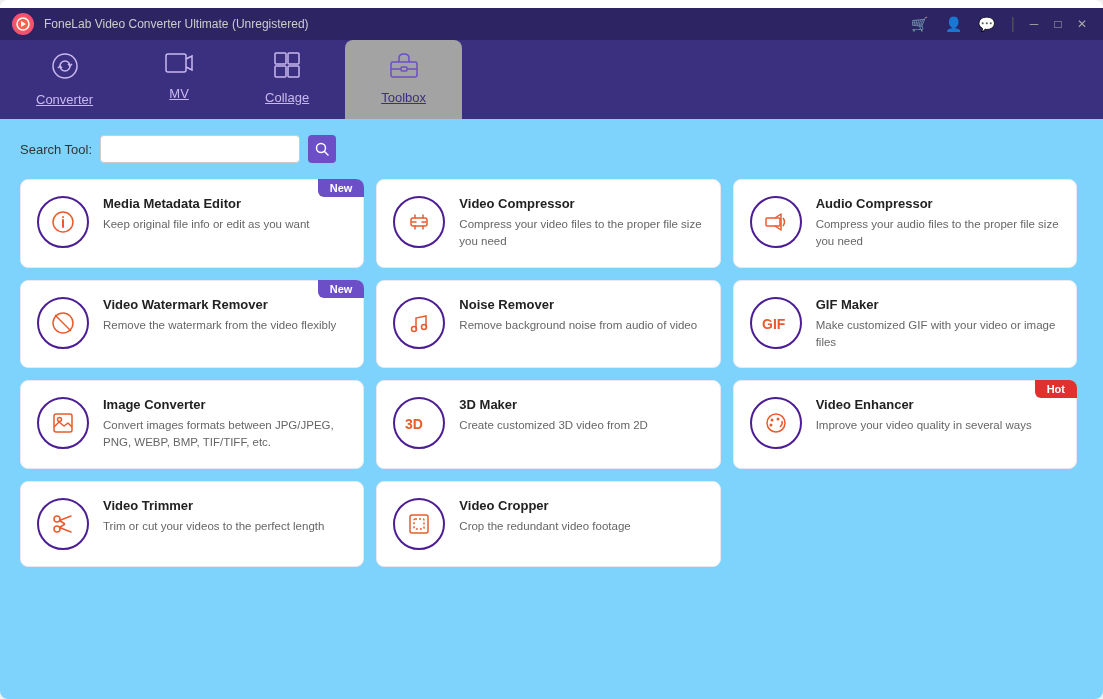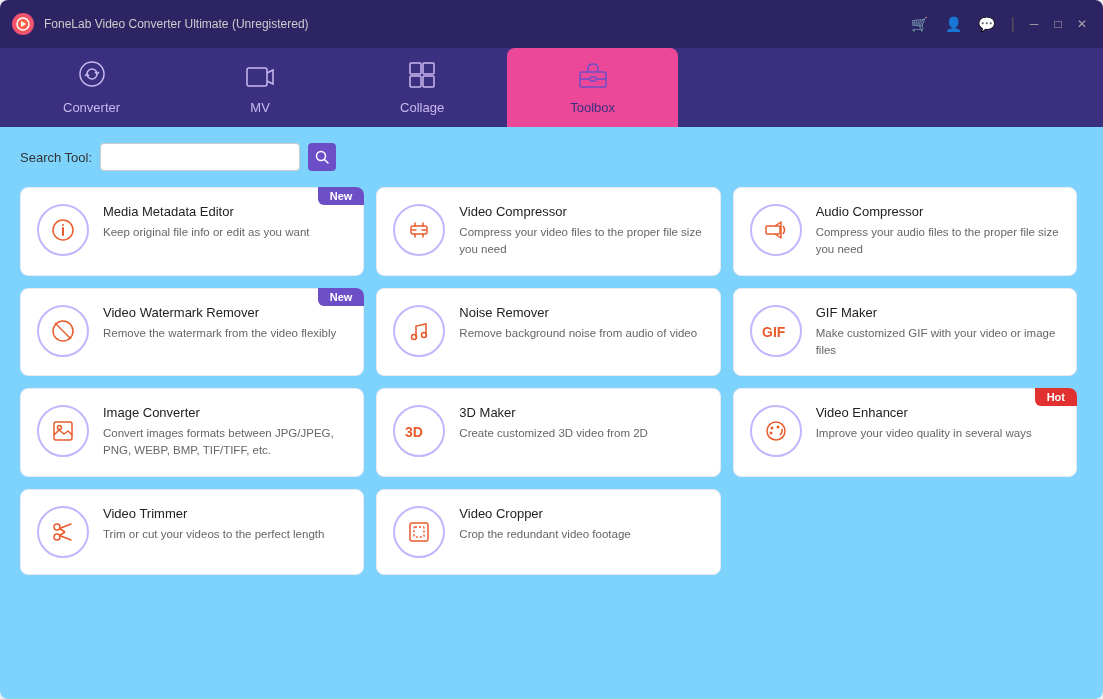--- a/index.html
+++ b/index.html
@@ -11,26 +11,27 @@
       background: #fff;
       border-radius: 8px;
       overflow: hidden;
       display: flex;
       flex-direction: column;
     }
 
     
     .title-bar {
       background: #2d2463;
-      height: 48px;
+      height: 32px;
       display: flex;
       align-items: center;
       padding: 8px 12px;
       color: white;
       flex-shrink: 0;
+      margin-top: 8px;
     }
     .title-bar-logo {
       width: 22px;
       height: 22px;
       background: radial-gradient(circle, #ff6b35, #e84393);
       border-radius: 50%;
       margin-right: 10px;
       display: flex;
       align-items: center;
       justify-content: center;
@@ -70,30 +71,31 @@
     
     .nav-tabs {
       background: #3b2f7f;
       display: flex;
       flex-shrink: 0;
     }
     .nav-tab {
       display: flex;
       flex-direction: column;
       align-items: center;
-      justify-content: flex-end;
-      padding: 12px 63px;
+      justify-content: flex-start;
+      padding: 12px 36px;
       color: #c9b8f0;
       cursor: pointer;
       font-size: 13px;
       gap: 6px;
       position: relative;
+      text-decoration: underline;
     }
     .nav-tab.active {
-      background: #ec4899;
+      background: #a3a3a3;
       color: #3b2f7f;
       border-radius: 8px 8px 0 0;
     }
     .nav-tab .tab-icon {
       font-size: 22px;
     }
     .nav-tab.active .tab-icon { color: #6c4fc7; }
 
     
     .main-content {
@@ -168,36 +170,36 @@
       gap: 14px;
       cursor: pointer;
       position: relative;
       border: 1px solid #e8e8f0;
       transition: box-shadow 0.2s;
     }
 
     .tool-icon-circle {
       width: 52px;
       height: 52px;
-      border: 2px solid #c4b5fd;
+      border: 2px solid #4c1d95;
       border-radius: 50%;
       display: flex;
       align-items: center;
       justify-content: center;
       flex-shrink: 0;
       color: #e85c2c;
       font-size: 22px;
     }
 
     .tool-info {
       flex: 1;
     }
     .tool-name {
       font-size: 13px;
-      font-weight: 400;
+      font-weight: 700;
       color: #222;
       margin-bottom: 5px;
     }
     .tool-desc {
       font-size: 11.5px;
       color: #666;
       line-height: 1.5;
     }
 
     .badge {

